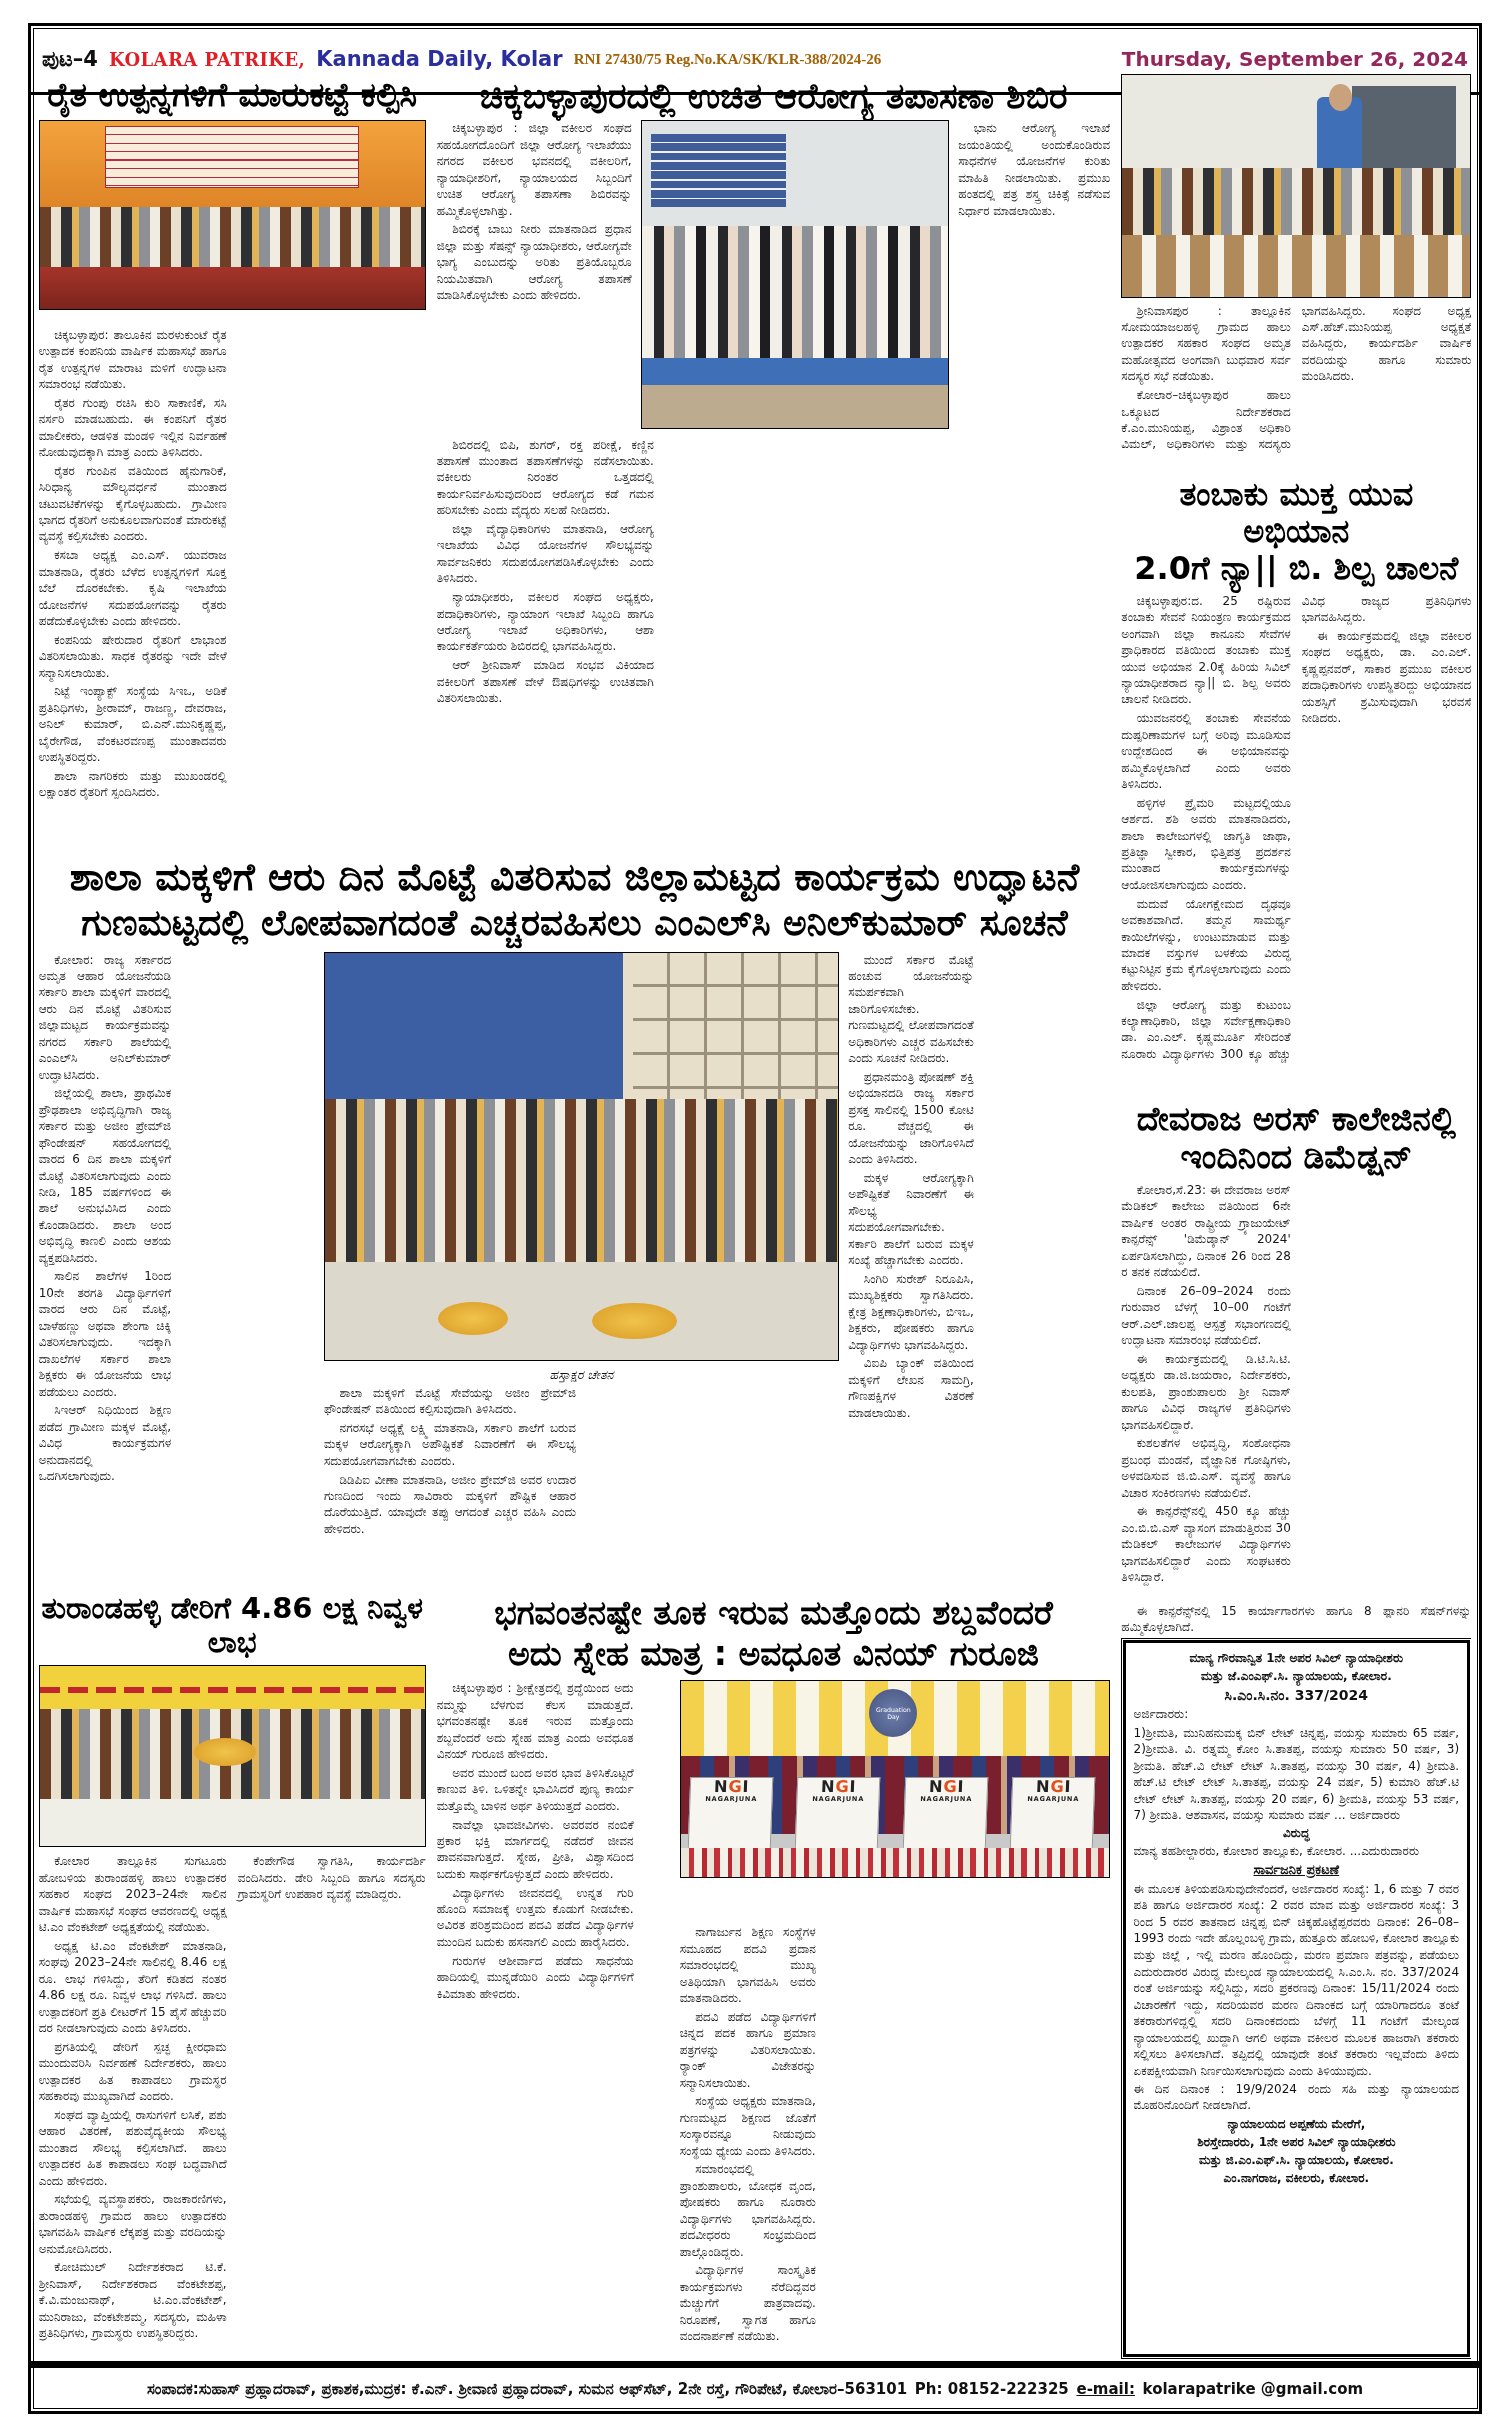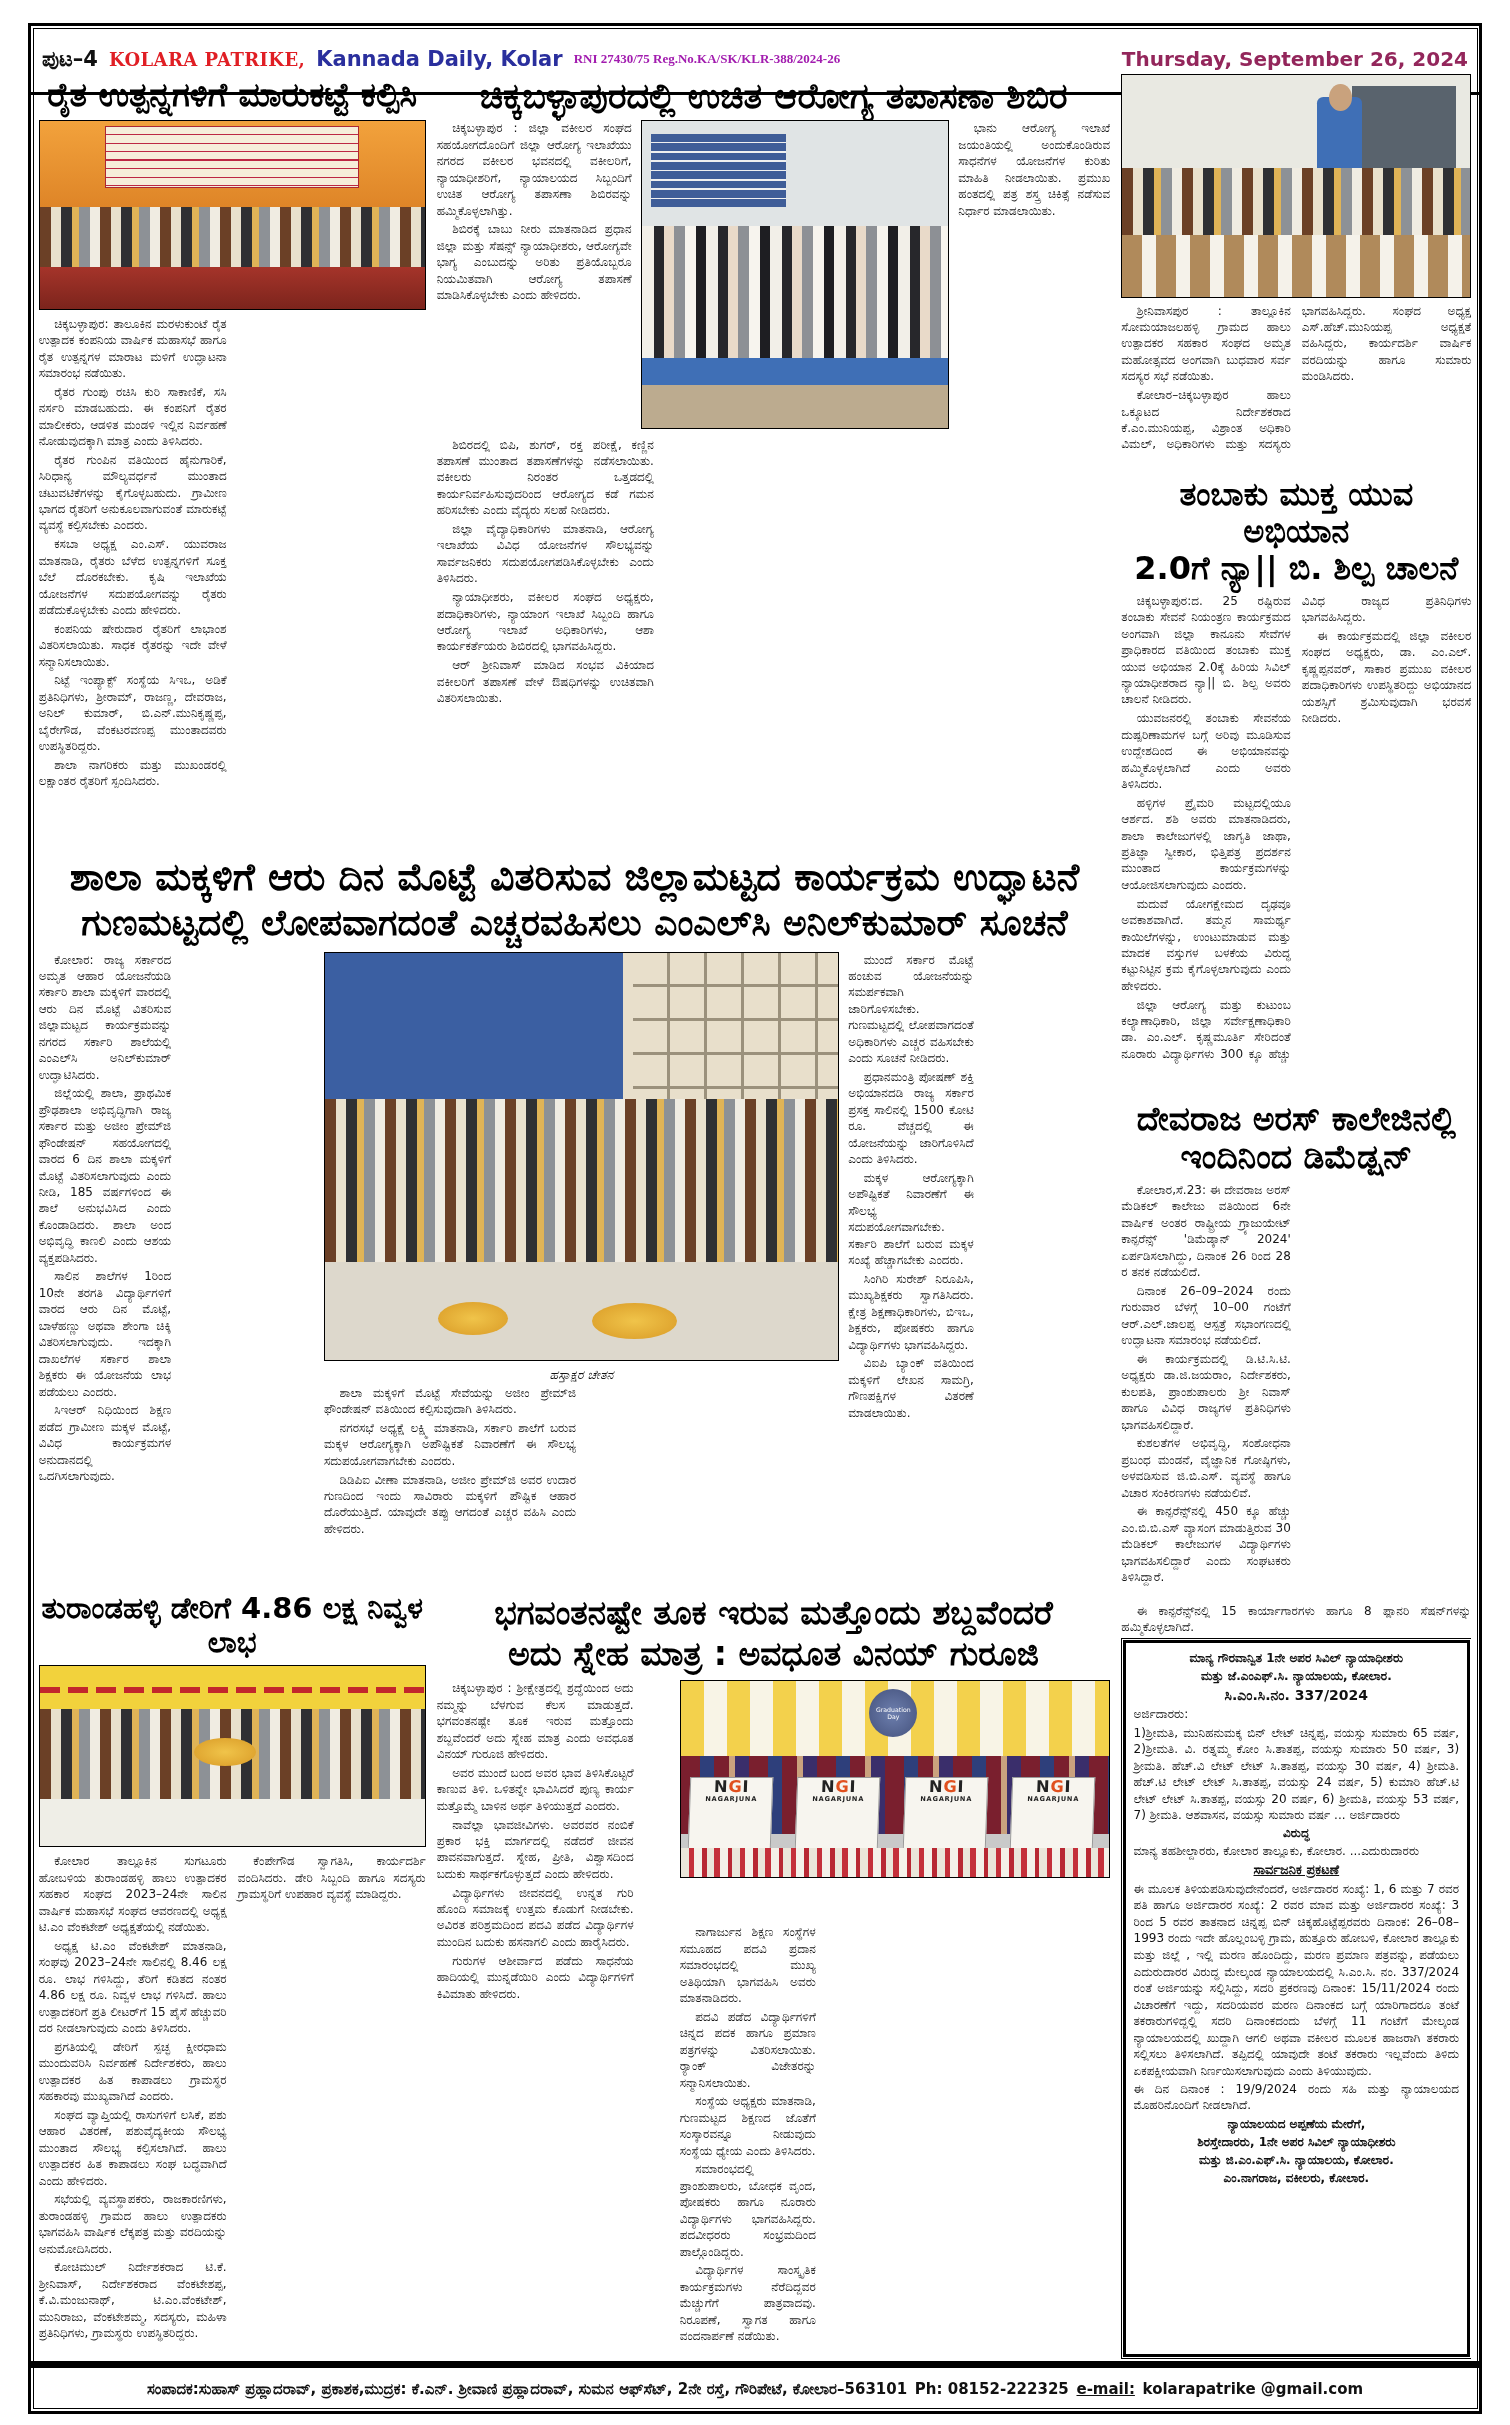--- a/index.html
+++ b/index.html
@@ -7,21 +7,21 @@
         font-family:"DejaVu Sans",sans-serif;color:#111;overflow:hidden;}
   .frame{position:absolute;left:28px;right:28px;top:23px;bottom:12.4px;border:3.9px solid #000;overflow:hidden;background:#fff;}
   .frame::before{content:"";position:absolute;inset:1.5px;border:1.5px solid #000;pointer-events:none;z-index:5;}
 
   
   .masthead{position:relative;height:42px;border-bottom:3.9px solid #000;display:flex;align-items:center;
             padding:12px 11px;gap:11px;white-space:nowrap;overflow:hidden;}
   .m-page{font-size:21px;font-weight:bold;color:#111;}
   .m-title{font-size:18px;font-weight:bold;color:#e01e24;letter-spacing:0.4px;font-family:"DejaVu Serif",serif;}
   .m-tag{font-size:21px;font-weight:bold;color:#2a2f9d;}
-  .m-reg{font-size:13px;font-weight:bold;color:#a21caf;font-family:"Liberation Serif",serif;}
+  .m-reg{font-size:15px;font-weight:bold;color:#a16207;font-family:"Liberation Serif",serif;}
   .m-date{font-size:20px;font-weight:bold;color:#93265b;margin-left:auto;}
 
   
   .content{position:absolute;left:7.7px;right:7.7px;top:48px;bottom:51px;display:grid;
            grid-template-columns:387px 1fr 350px;grid-template-rows:771px 732px 1fr;
            column-gap:11px;row-gap:7.7px;overflow:hidden;}
   .cell{overflow:hidden;position:relative;}
 
   .kn{font-size:12px;line-height:1.37;text-align:justify;color:#161616;}
   .kn p{margin:0 0 2.3px;text-indent:15.5px;}
@@ -82,21 +82,21 @@
 
       <section class="cell" style="grid-column:1;grid-row:1;display:flex;flex-direction:column;">
         <h1 class="hl hl1">ರೈತ ಉತ್ಪನ್ನಗಳಿಗೆ ಮಾರುಕಟ್ಟೆ ಕಲ್ಪಿಸಿ</h1>
         <div class="photo" style="height:188px;">
           <div class="band" style="top:0;height:58%;background:linear-gradient(#f2a23c,#d97d22);"></div>
           <div style="position:absolute;left:17%;right:17%;top:5.4px;height:32%;background:#f7f3e3;border:0.8px solid #a23;
                background-image:repeating-linear-gradient(180deg,transparent 0 7px,#b24 7px 8.5px);opacity:.95;"></div>
           <div class="band crowd" style="top:46%;height:34%;"></div>
           <div class="band" style="bottom:0;height:22%;background:linear-gradient(#a5342a,#7c241c);"></div>
         </div>
-        <div class="kn cols2" style="flex:1;margin-top:6px;">
+        <div class="kn cols2" style="flex:1;margin-top:17px;">
             <p>ಚಿಕ್ಕಬಳ್ಳಾಪುರ: ತಾಲೂಕಿನ ಮರಳುಕುಂಟೆ ರೈತ ಉತ್ಪಾದಕ ಕಂಪನಿಯ ವಾರ್ಷಿಕ ಮಹಾಸಭೆ ಹಾಗೂ ರೈತ ಉತ್ಪನ್ನಗಳ ಮಾರಾಟ ಮಳಿಗೆ ಉದ್ಘಾಟನಾ ಸಮಾರಂಭ ನಡೆಯಿತು.</p>
             <p>ರೈತರ ಗುಂಪು ರಚಿಸಿ ಕುರಿ ಸಾಕಾಣಿಕೆ, ಸಸಿ ನರ್ಸರಿ ಮಾಡಬಹುದು. ಈ ಕಂಪನಿಗೆ ರೈತರ ಮಾಲೀಕರು, ಆಡಳಿತ ಮಂಡಳಿ ಇಲ್ಲಿನ ನಿರ್ವಹಣೆ ನೋಡುವುದಕ್ಕಾಗಿ ಮಾತ್ರ ಎಂದು ತಿಳಿಸಿದರು.</p>
             <p>ರೈತರ ಗುಂಪಿನ ವತಿಯಿಂದ ಹೈನುಗಾರಿಕೆ, ಸಿರಿಧಾನ್ಯ ಮೌಲ್ಯವರ್ಧನೆ ಮುಂತಾದ ಚಟುವಟಿಕೆಗಳನ್ನು ಕೈಗೊಳ್ಳಬಹುದು. ಗ್ರಾಮೀಣ ಭಾಗದ ರೈತರಿಗೆ ಅನುಕೂಲವಾಗುವಂತೆ ಮಾರುಕಟ್ಟೆ ವ್ಯವಸ್ಥೆ ಕಲ್ಪಿಸಬೇಕು ಎಂದರು.</p>
             <p>ಕಸಬಾ ಅಧ್ಯಕ್ಷ ಎಂ.ಎಸ್. ಯುವರಾಜ ಮಾತನಾಡಿ, ರೈತರು ಬೆಳೆದ ಉತ್ಪನ್ನಗಳಿಗೆ ಸೂಕ್ತ ಬೆಲೆ ದೊರಕಬೇಕು. ಕೃಷಿ ಇಲಾಖೆಯ ಯೋಜನೆಗಳ ಸದುಪಯೋಗವನ್ನು ರೈತರು ಪಡೆದುಕೊಳ್ಳಬೇಕು ಎಂದು ಹೇಳಿದರು.</p>
             <p>ಕಂಪನಿಯ ಷೇರುದಾರ ರೈತರಿಗೆ ಲಾಭಾಂಶ ವಿತರಿಸಲಾಯಿತು. ಸಾಧಕ ರೈತರನ್ನು ಇದೇ ವೇಳೆ ಸನ್ಮಾನಿಸಲಾಯಿತು.</p>
             <p>ನಿಟ್ಟೆ ಇಂಪ್ಯಾಕ್ಟ್ ಸಂಸ್ಥೆಯ ಸಿಇಒ, ಅಡಿಕೆ ಪ್ರತಿನಿಧಿಗಳು, ಶ್ರೀರಾಮ್, ರಾಜಣ್ಣ, ದೇವರಾಜ, ಅನಿಲ್ ಕುಮಾರ್, ಬಿ.ಎನ್.ಮುನಿಕೃಷ್ಣಪ್ಪ, ಬೈರೇಗೌಡ, ವೆಂಕಟರವಣಪ್ಪ ಮುಂತಾದವರು ಉಪಸ್ಥಿತರಿದ್ದರು.</p>
             <p>ಶಾಲಾ ನಾಗರಿಕರು ಮತ್ತು ಮುಖಂಡರಲ್ಲಿ ಲಕ್ಷಾಂತರ ರೈತರಿಗೆ ಸ್ಪಂದಿಸಿದರು.</p>
           </div>
       </section>
 

